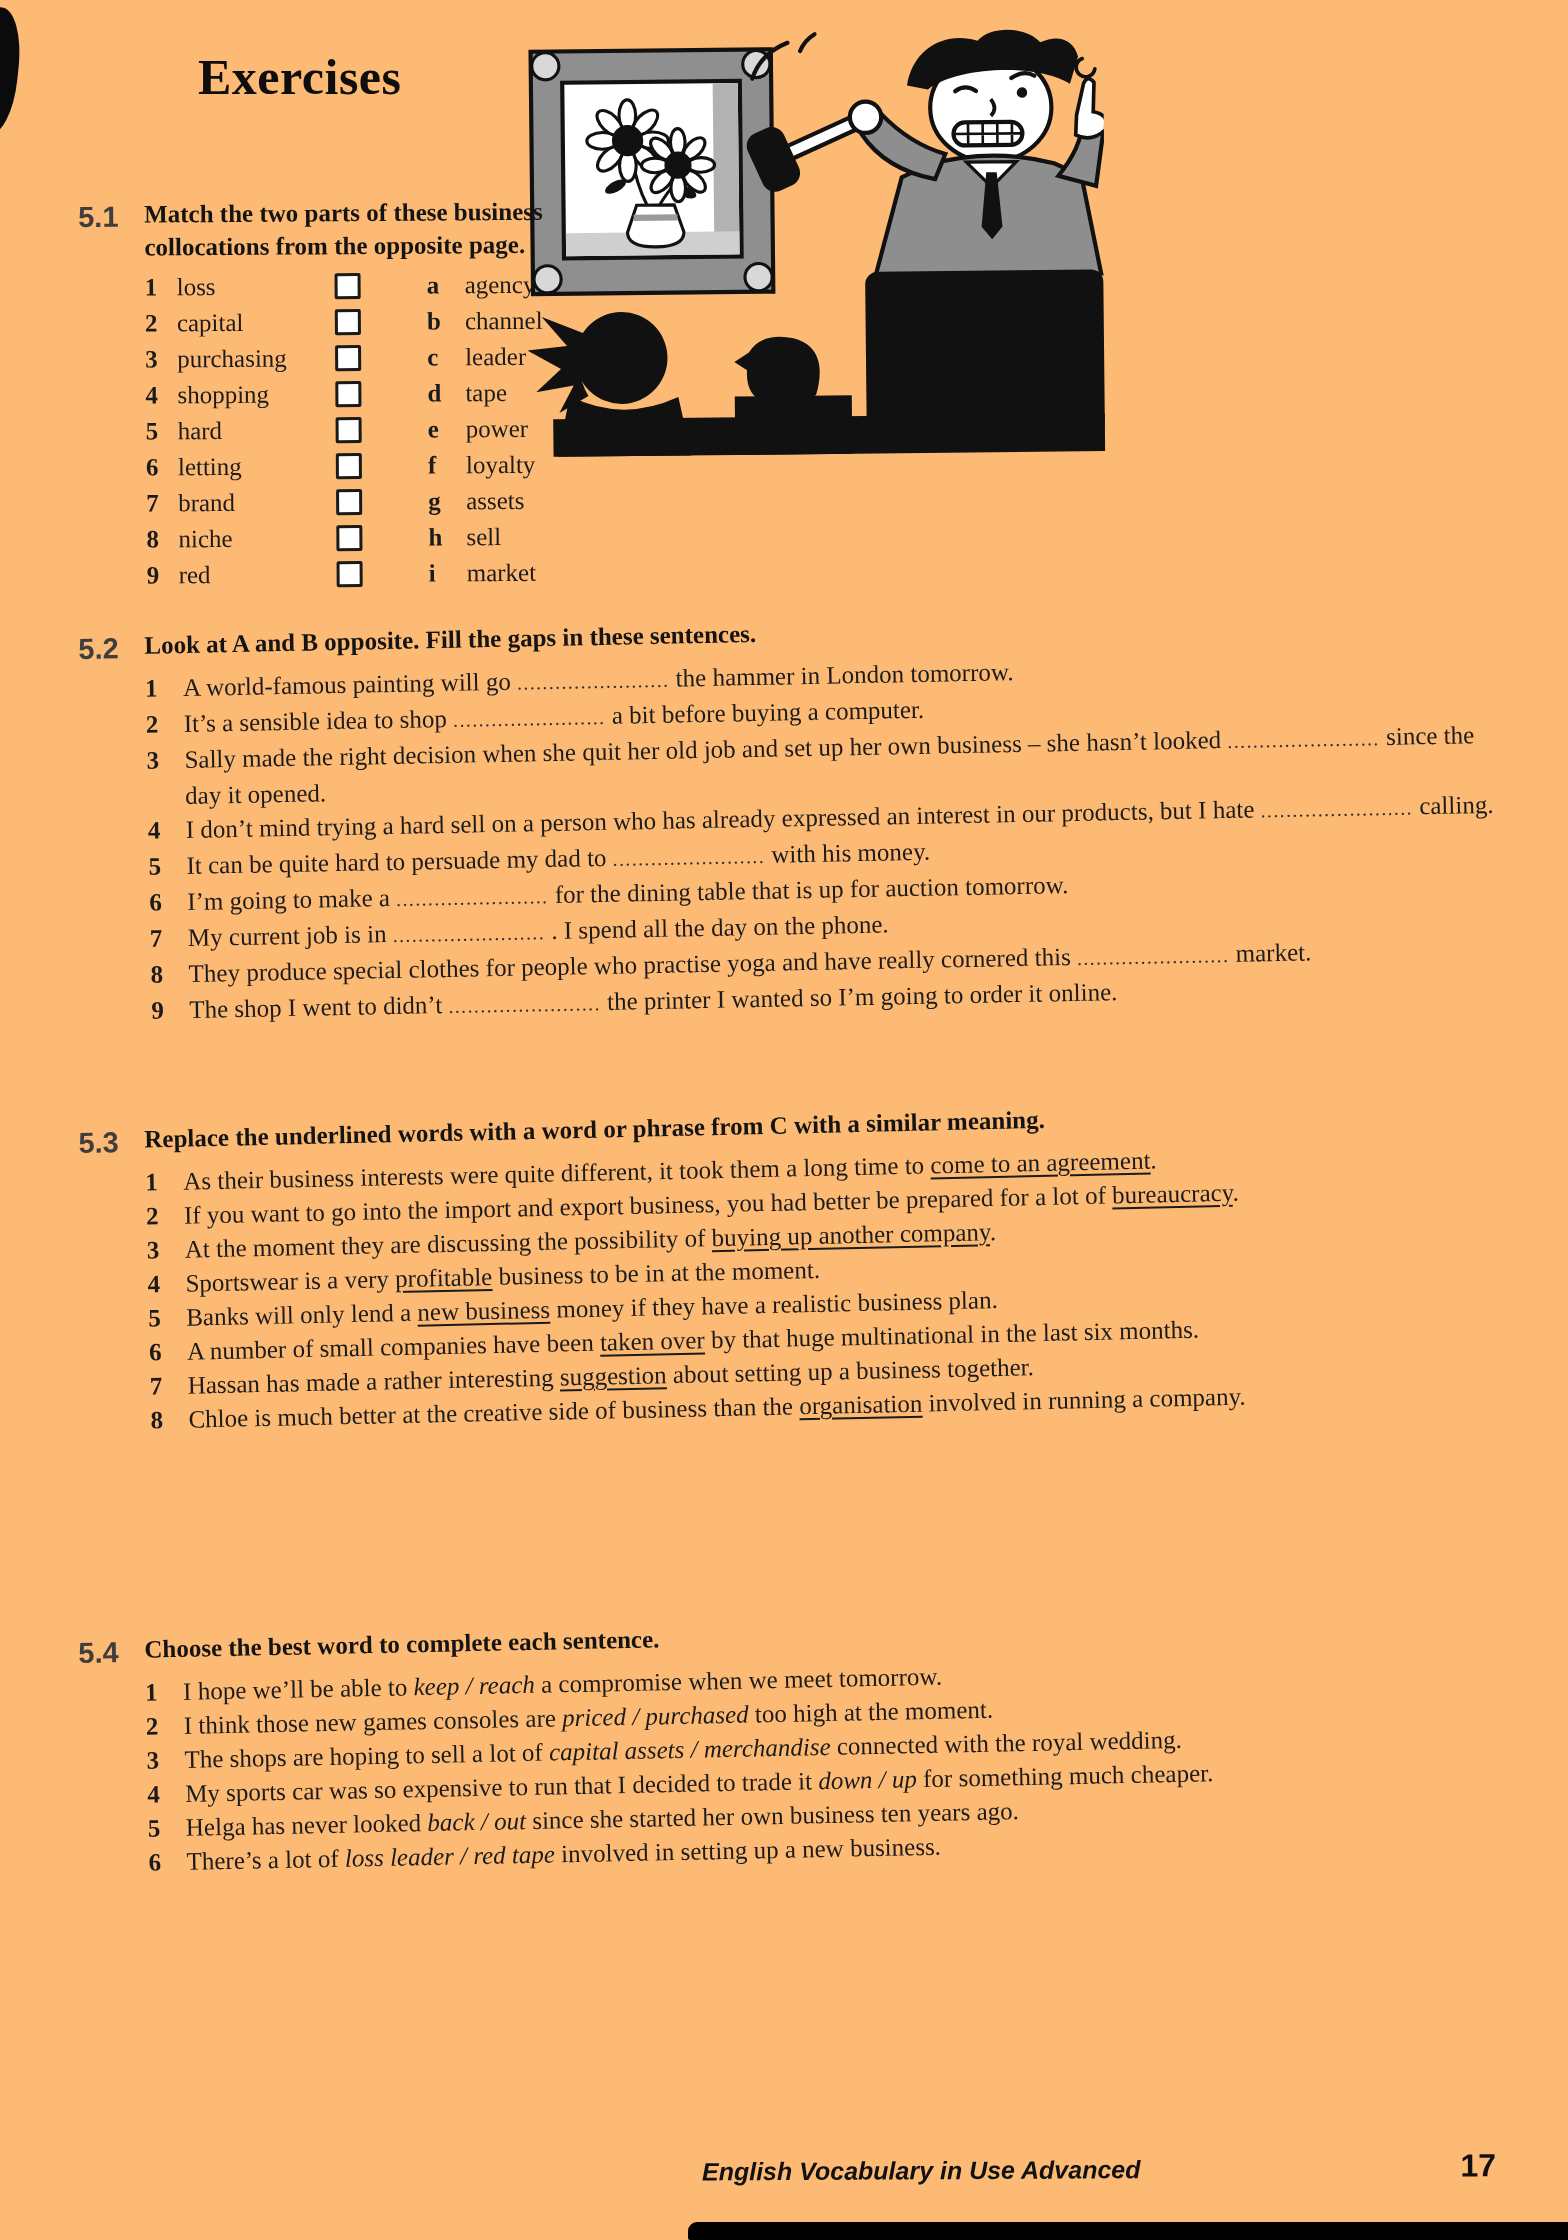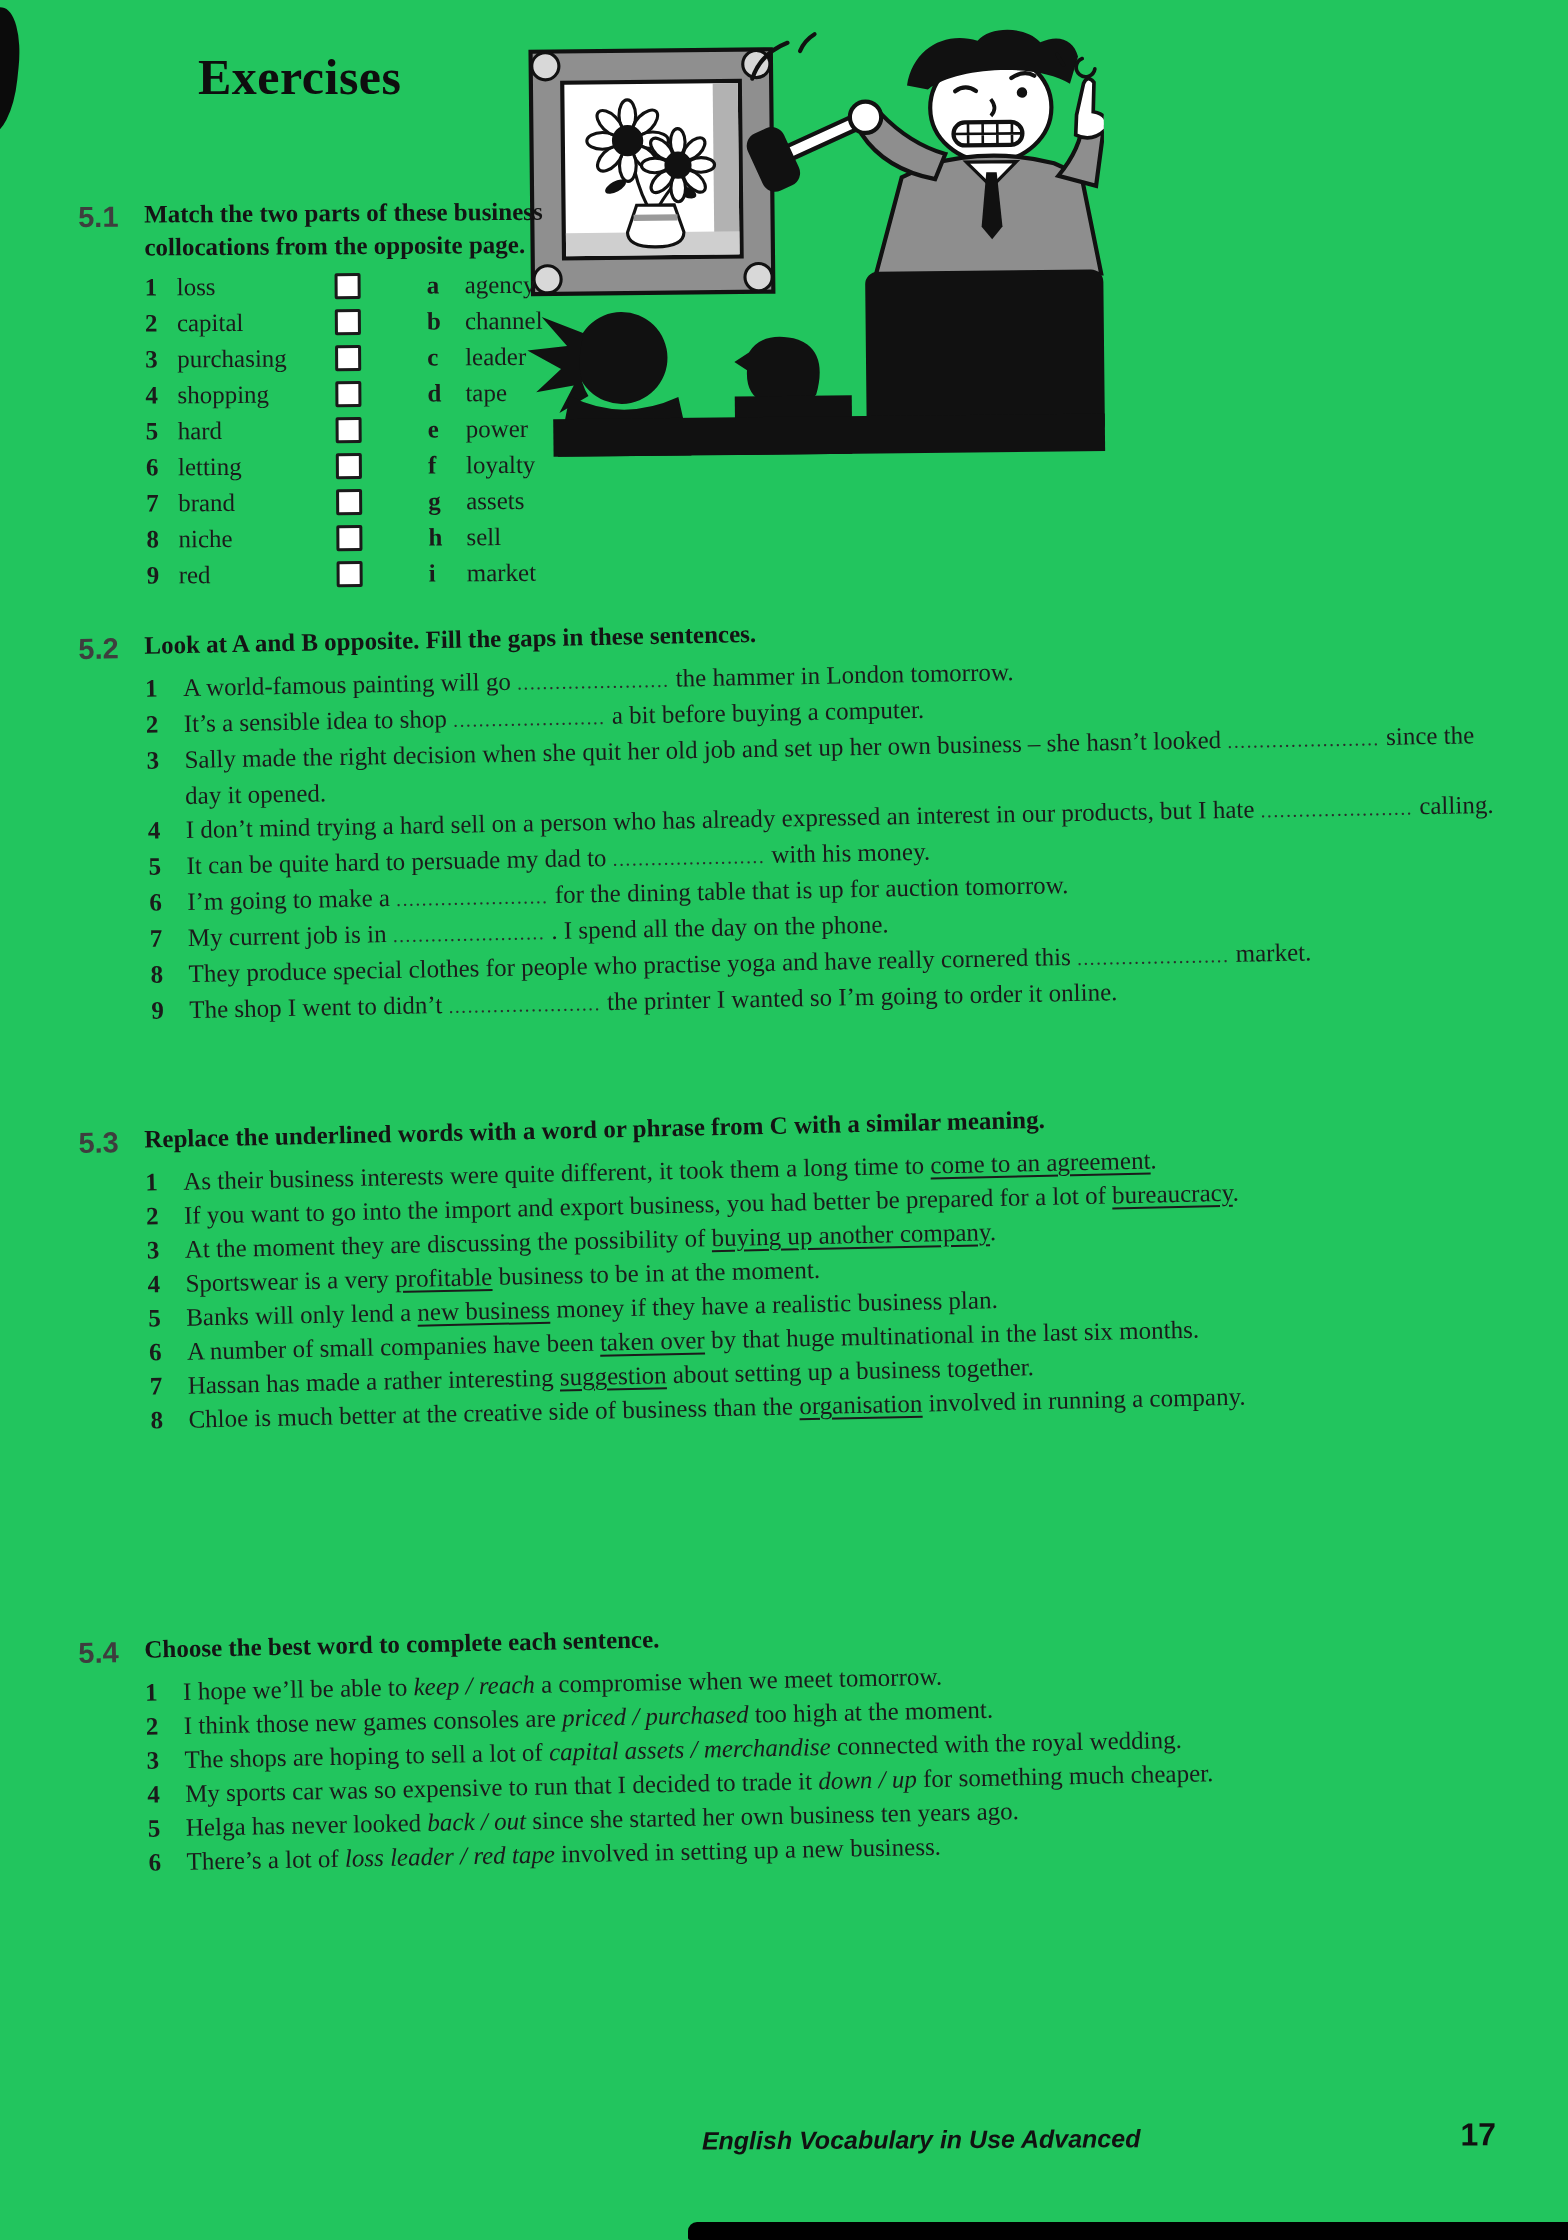--- a/index.html
+++ b/index.html
@@ -1,20 +1,20 @@
 <!DOCTYPE html>
 <html><head>
 <meta charset="utf-8">
 <style>
   * { margin:0; padding:0; box-sizing:border-box; }
   html,body { width:1568px; height:2240px; }
   body { background:#e9e9e7; font-family:"Liberation Serif", serif; }
   .page {
     position:relative; width:1568px; height:2240px;
-    background:#22c55e; color:#1b1b1b; overflow:hidden;
+    background:#fdba74; color:#1b1b1b; overflow:hidden;
   }
   
   .spine-mark {
     position:absolute; left:-12px; top:8px; width:30px; height:128px;
     background:#0b0b0b; border-radius:0 75% 75% 0 / 0 45% 45% 0;
     transform:rotate(6deg);
   }
   .bottom-bar {
     position:absolute; right:0; bottom:0; width:880px; height:18px;
     background:#000; border-radius:9px 0 0 2px;
@@ -61,21 +61,21 @@
   .u { text-decoration:underline; text-underline-offset:4px; text-decoration-thickness:2px; }
   .it { font-style:italic; }
   
   .footer {
     position:absolute; top:2120px; left:0; width:1568px;
     display:flex; justify-content:flex-end; align-items:baseline;
     padding-right:72px; font-family:"Liberation Sans", sans-serif;
     transform:rotate(-0.3deg);
   }
   .footer-book { font-style:italic; font-weight:700; font-size:25px; margin-right:320px; color:#111; }
-  .footer-num { font-weight:700; font-size:32px; color:#111; }
+  .footer-num { font-weight:700; font-size:32px; color:#111;margin-top:31px; }
 </style>
 </head>
 <body>
 
 <div class="page">
 
   <div class="spine-mark"></div>
 
   <h1 class="title">Exercises</h1>
 

